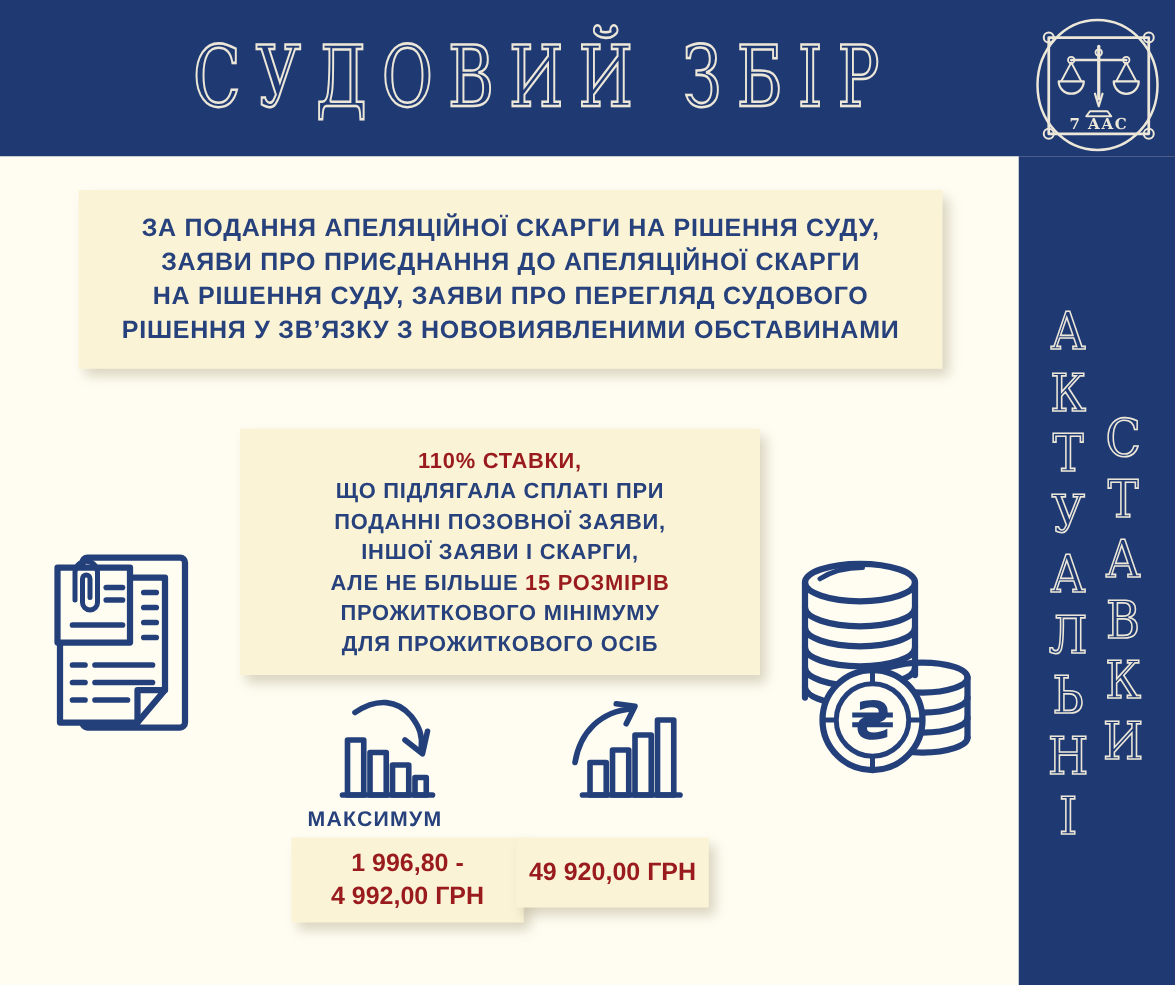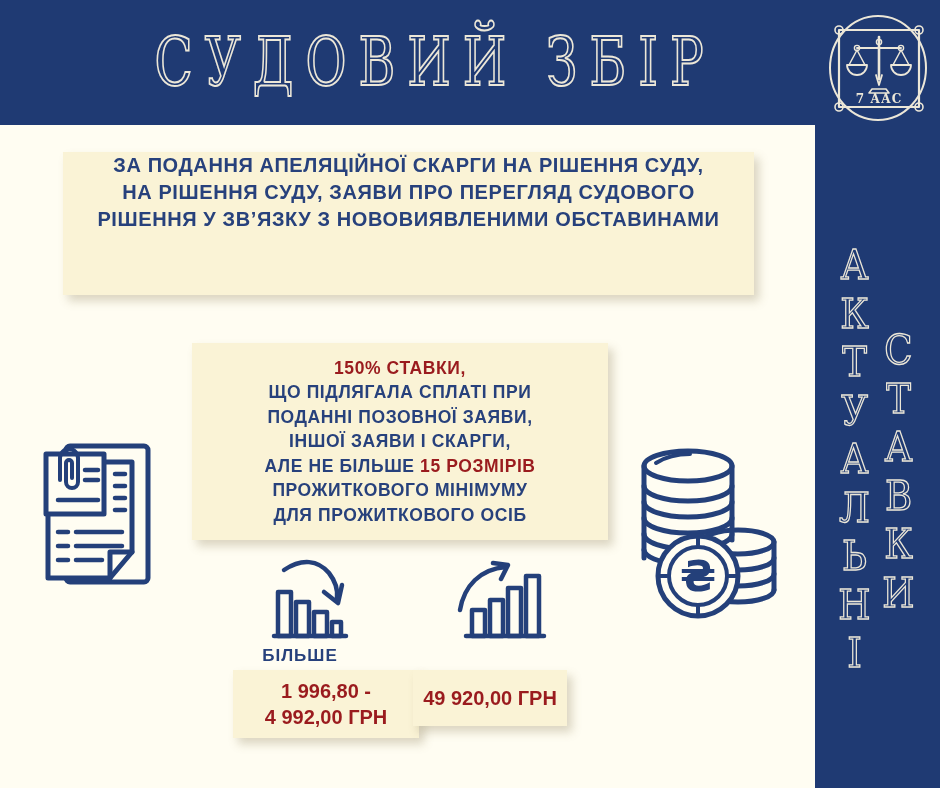--- a/index.html
+++ b/index.html
@@ -26,21 +26,21 @@
   @supports (-webkit-text-stroke: 1px black){
     .v-word{-webkit-text-stroke:1.2px #ece7d8;}
   }
   .v-word .vl{display:block;height:48.5px;line-height:48.5px;transform:scaleY(1.12);}
   .v-word1{left:831px;top:242px;width:47px;}
   .v-word2{left:875px;top:327px;width:47px;}
 
   
   .box{position:absolute;background:#faf3d6;box-shadow:5px 6px 9px rgba(125,112,70,0.28);}
   .intro-box{left:63px;top:152px;width:691px;height:143px;
-    display:flex;flex-direction:column;justify-content:flex-start;text-align:center;}
+    display:flex;flex-direction:column;justify-content:center;text-align:center;}
   .intro-line{font-size:20px;line-height:27px;font-weight:bold;color:#27417c;letter-spacing:0.6px;}
   .rate-box{left:192px;top:343px;width:416px;height:197px;
     display:flex;flex-direction:column;justify-content:center;text-align:center;}
   .rate-line{font-size:17.5px;line-height:24.5px;font-weight:bold;color:#27417c;letter-spacing:0.6px;}
   .red{color:#9a1b1e;}
 
   
   .stat-label{position:absolute;font-size:17px;font-weight:bold;color:#27417c;
     letter-spacing:1px;text-align:center;}
   .min-label{left:225px;top:646px;width:150px;}
@@ -111,26 +111,27 @@
       <span class="vl">С</span>
       <span class="vl">Т</span>
       <span class="vl">А</span>
       <span class="vl">В</span>
       <span class="vl">К</span>
       <span class="vl">И</span>
     </div>
 
   <div class="box intro-box">
     <div class="intro-line">ЗА ПОДАННЯ АПЕЛЯЦІЙНОЇ СКАРГИ НА РІШЕННЯ СУДУ,</div>
+    <div class="intro-line">ЗАЯВИ ПРО ПРИЄДНАННЯ ДО АПЕЛЯЦІЙНОЇ СКАРГИ</div>
     <div class="intro-line">НА РІШЕННЯ СУДУ, ЗАЯВИ ПРО ПЕРЕГЛЯД СУДОВОГО</div>
     <div class="intro-line">РІШЕННЯ У ЗВ’ЯЗКУ З НОВОВИЯВЛЕНИМИ ОБСТАВИНАМИ</div>
   </div>
 
   <div class="box rate-box">
-    <div class="rate-line red">150% СТАВКИ,</div>
+    <div class="rate-line red">110% СТАВКИ,</div>
     <div class="rate-line">ЩО ПІДЛЯГАЛА СПЛАТІ ПРИ</div>
     <div class="rate-line">ПОДАННІ ПОЗОВНОЇ ЗАЯВИ,</div>
     <div class="rate-line">ІНШОЇ ЗАЯВИ І СКАРГИ,</div>
     <div class="rate-line"><span>АЛЕ НЕ БІЛЬШЕ </span><span class="red">15 РОЗМІРІВ</span></div>
     <div class="rate-line">ПРОЖИТКОВОГО МІНІМУМУ</div>
     <div class="rate-line">ДЛЯ ПРОЖИТКОВОГО ОСІБ</div>
   </div>
 
   <div class="icon doc-icon">
     <svg width="128" height="168" viewBox="0 0 128 168">
@@ -185,21 +186,21 @@
     <svg width="100" height="88" viewBox="0 0 100 88">
       <path class="nv" d="M32 14 C50 2 66 4 77 17 C84 26 86 33 85 42" stroke-width="4.5"></path>
       <polyline class="nv" points="72,36 86,47 90,29" stroke-width="4.5"></polyline>
       <rect class="nv" x="26" y="36" width="13" height="44" stroke-width="4.5"></rect>
       <rect class="nv" x="44" y="46" width="13" height="34" stroke-width="4.5"></rect>
       <rect class="nv" x="62" y="56" width="13" height="24" stroke-width="4.5"></rect>
       <rect class="nv" x="80" y="66" width="9" height="14" stroke-width="4.5"></rect>
       <line class="nv" x1="22" y1="80" x2="94" y2="80" stroke-width="4.5"></line>
     </svg>
   </div>
-  <div class="stat-label min-label">БІЛЬШЕ</div>
+  <div class="stat-label min-label">МАКСИМУМ</div>
   <div class="box value-box min-value">
     <div>
       <div>1 996,80 -</div>
       <div>4 992,00 ГРН</div>
     </div>
   </div>
 
   <div class="icon max-chart-icon">
     <svg width="100" height="92" viewBox="0 0 100 92">
       <path class="nv" d="M12 58 C16 34 32 17 58 15" stroke-width="4.5"></path>

